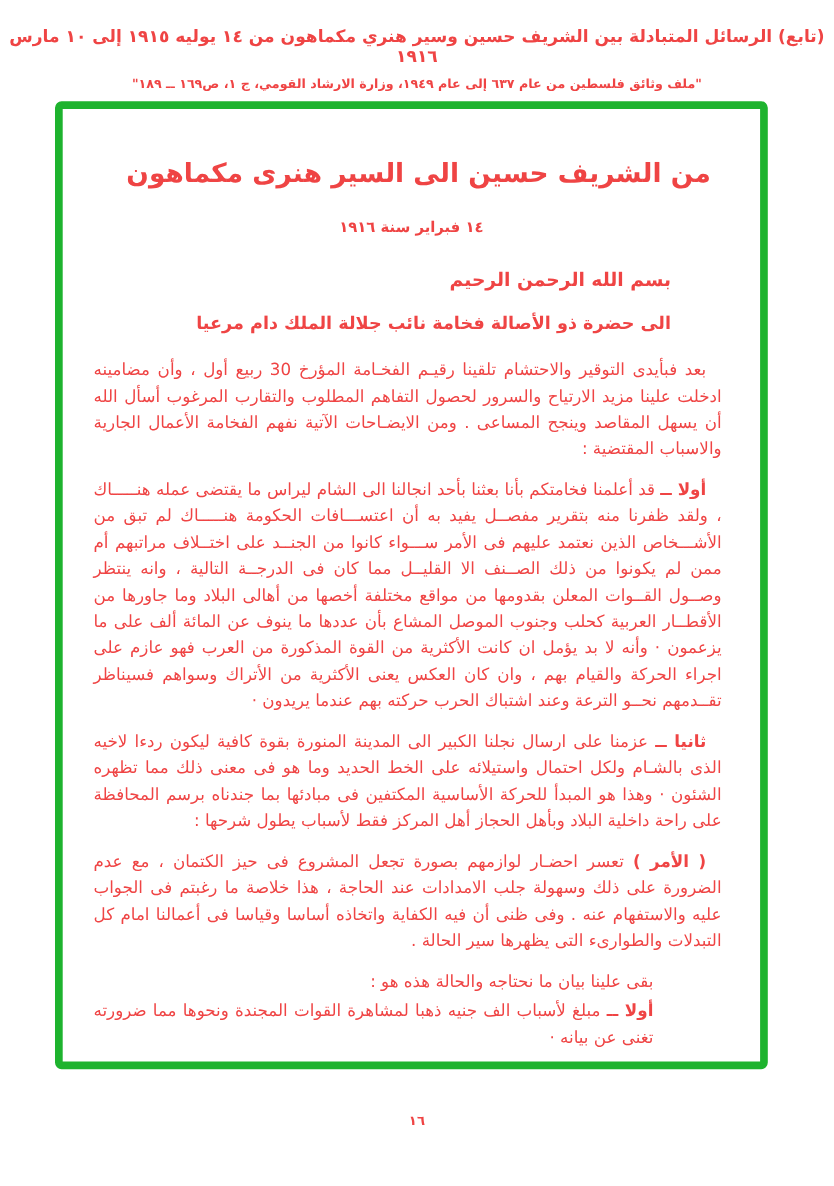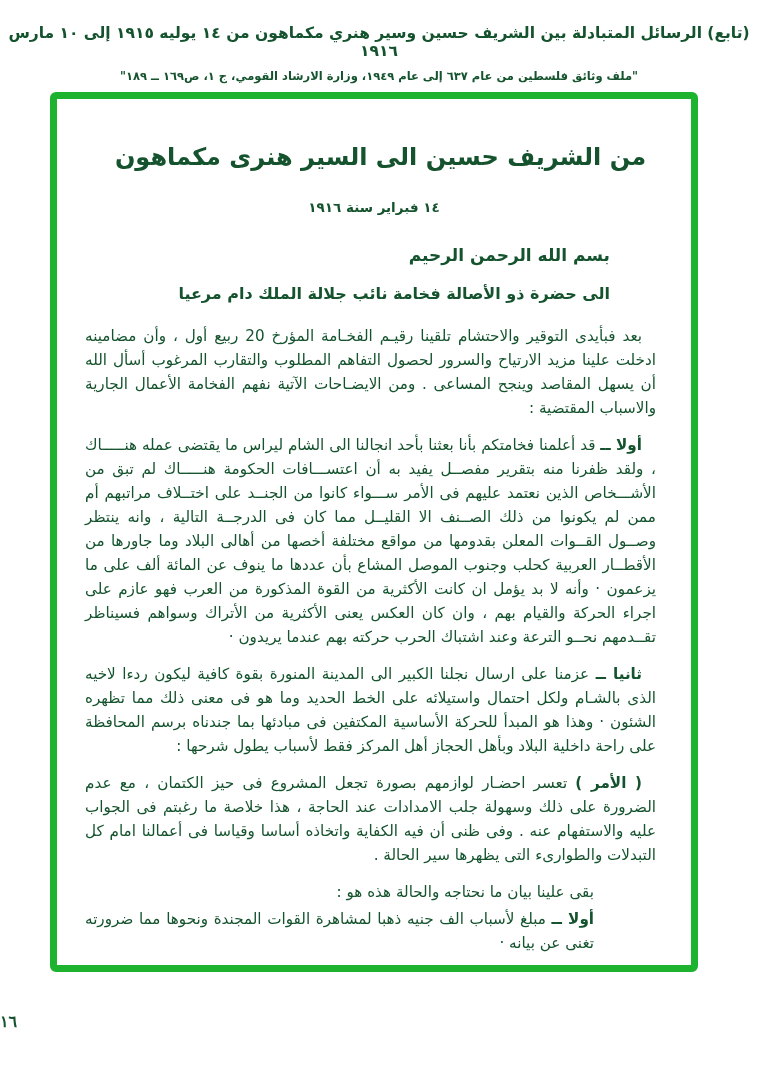--- a/index.html
+++ b/index.html
@@ -2,21 +2,21 @@
 <html lang="ar"><head>
 <meta charset="utf-8">
 <style>
   * { margin:0; padding:0; box-sizing:border-box; }
   html,body { background:#ffffff; }
   .page {
     position:relative;
     width:758px; height:1078px;
     background:#ffffff;
     font-family:"DejaVu Sans", sans-serif;
-    color:#14532d;
+    color:#ef4444;
     direction:rtl;
     overflow:hidden;
   }
   .doc-header { padding-top:24px; text-align:center; }
   .hdr1 { font-size:15.5px; font-weight:bold; letter-spacing:0; }
   .hdr2 { font-size:11.5px; font-weight:bold; margin-top:9px; }
 
   .letter-frame {
     position:absolute; top:92px; left:50px;
     width:648px; height:880px;
@@ -49,42 +49,42 @@
     font-size:15.2px;
     line-height:24px;
     text-align:justify;
   }
   .para { margin:0 0 13px 0; text-indent:14px; }
   .para .lead { font-weight:bold; }
   .para.inset { margin-right:62px; text-indent:0; }
   .para.inset-tight { margin-bottom:3px; }
   .page-number {
     position:absolute; top:1012px; left:0;
-    width:100%; text-align:left;
-    font-size:16px; font-weight:bold;font-family:Liberation Serif, serif;
+    width:100%; text-align:center;
+    font-size:12px; font-weight:bold;
   }
 </style>
 </head>
 <body>
 
 <div class="page">
 
   <div class="doc-header">
     <div class="hdr1">(تابع) الرسائل المتبادلة بين الشريف حسين وسير هنري مكماهون من ١٤ يوليه ١٩١٥ إلى ١٠ مارس ١٩١٦</div>
     <div class="hdr2">"ملف وثائق فلسطين من عام ٦٣٧ إلى عام ١٩٤٩، وزارة الارشاد القومي، ج ١، ص١٦٩ ــ ١٨٩"</div>
   </div>
 
   <div class="letter-frame" style="border-color: rgb(30, 179, 46);">
     <div class="letter-title">من الشريف حسين الى السير هنرى مكماهون</div>
     <div class="letter-date">١٤ فبراير سنة ١٩١٦</div>
     <div class="basmala">بسم الله الرحمن الرحيم</div>
     <div class="salutation">الى حضرة ذو الأصالة فخامة نائب جلالة الملك دام مرعيا</div>
 
     <div class="letter-body">
-      <p class="para"><span class="lead"></span> <span>بعد فبأيدى التوقير والاحتشام تلقينا رقيـم الفخـامة المؤرخ 20 ربيع أول ، وأن مضامينه ادخلت علينا مزيد الارتياح والسرور لحصول التفاهم المطلوب والتقارب المرغوب أسأل الله أن يسهل المقاصد وينجح المساعى . ومن الايضـاحات الآتية نفهم الفخامة الأعمال الجارية والاسباب المقتضية :</span></p>
+      <p class="para"><span class="lead"></span> <span>بعد فبأيدى التوقير والاحتشام تلقينا رقيـم الفخـامة المؤرخ 30 ربيع أول ، وأن مضامينه ادخلت علينا مزيد الارتياح والسرور لحصول التفاهم المطلوب والتقارب المرغوب أسأل الله أن يسهل المقاصد وينجح المساعى . ومن الايضـاحات الآتية نفهم الفخامة الأعمال الجارية والاسباب المقتضية :</span></p>
 
       <p class="para"><span class="lead">أولا ــ</span> <span>قد أعلمنا فخامتكم بأنا بعثنا بأحد انجالنا الى الشام ليراس ما يقتضى عمله هنـــــاك ، ولقد ظفرنا منه بتقرير مفصــل يفيد به أن اعتســـافات الحكومة هنـــــاك لم تبق من الأشـــخاص الذين نعتمد عليهم فى الأمر ســـواء كانوا من الجنــد على اختــلاف مراتبهم أم ممن لم يكونوا من ذلك الصــنف الا القليــل مما كان فى الدرجــة التالية ، وانه ينتظر وصــول القــوات المعلن بقدومها من مواقع مختلفة أخصها من أهالى البلاد وما جاورها من الأقطــار العربية كحلب وجنوب الموصل المشاع بأن عددها ما ينوف عن المائة ألف على ما يزعمون · وأنه لا بد يؤمل ان كانت الأكثرية من القوة المذكورة من العرب فهو عازم على اجراء الحركة والقيام بهم ، وان كان العكس يعنى الأكثرية من الأتراك وسواهم فسيناظر تقــدمهم نحــو الترعة وعند اشتباك الحرب حركته بهم عندما يريدون ·</span></p>
 
       <p class="para"><span class="lead">ثانيا ــ</span> <span>عزمنا على ارسال نجلنا الكبير الى المدينة المنورة بقوة كافية ليكون ردءا لاخيه الذى بالشـام ولكل احتمال واستيلائه على الخط الحديد وما هو فى معنى ذلك مما تظهره الشئون · وهذا هو المبدأ للحركة الأساسية المكتفين فى مبادئها بما جندناه برسم المحافظة على راحة داخلية البلاد وبأهل الحجاز أهل المركز فقط لأسباب يطول شرحها :</span></p>
 
       <p class="para"><span class="lead">( الأمر )</span> <span>تعسر احضـار لوازمهم بصورة تجعل المشروع فى حيز الكتمان ، مع عدم الضرورة على ذلك وسهولة جلب الامدادات عند الحاجة ، هذا خلاصة ما رغبتم فى الجواب عليه والاستفهام عنه . وفى ظنى أن فيه الكفاية واتخاذه أساسا وقياسا فى أعمالنا امام كل التبدلات والطوارىء التى يظهرها سير الحالة .</span></p>
 
       <p class="para inset inset-tight"><span class="lead"></span> <span>بقى علينا بيان ما نحتاجه والحالة هذه هو :</span></p>
 
       <p class="para inset"><span class="lead">أولا ــ</span> <span>مبلغ لأسباب الف جنيه ذهبا لمشاهرة القوات المجندة ونحوها مما ضرورته تغنى عن بيانه ·</span></p>

